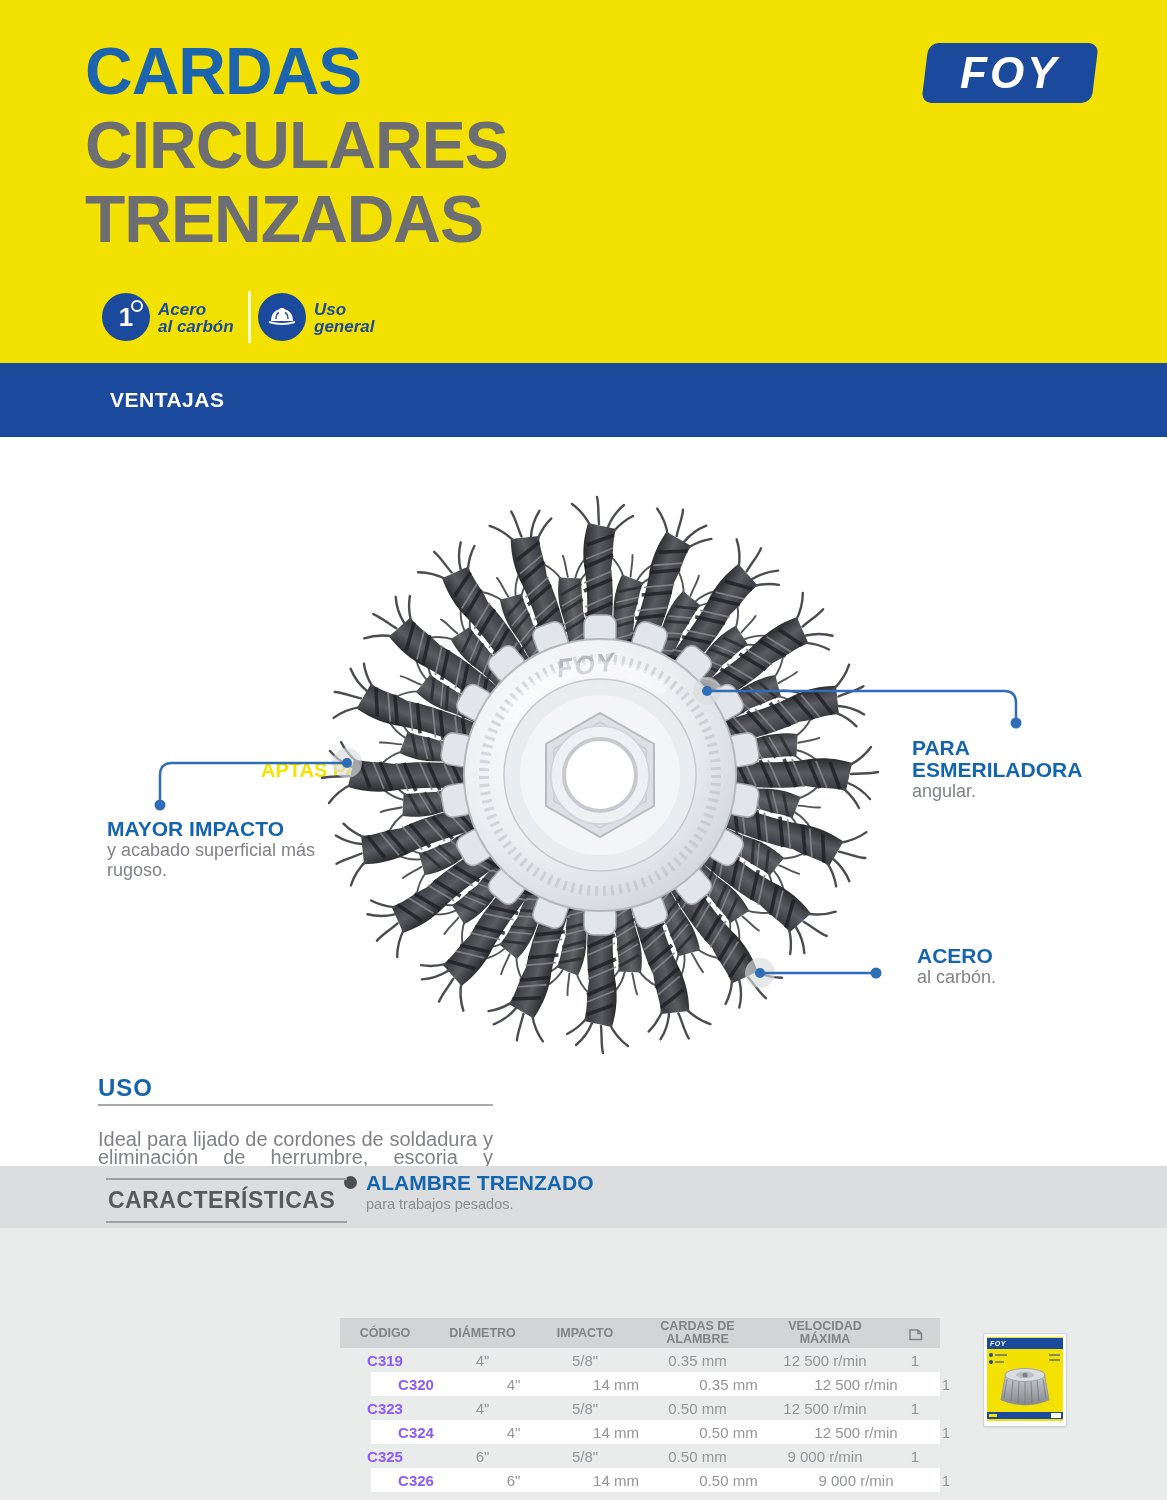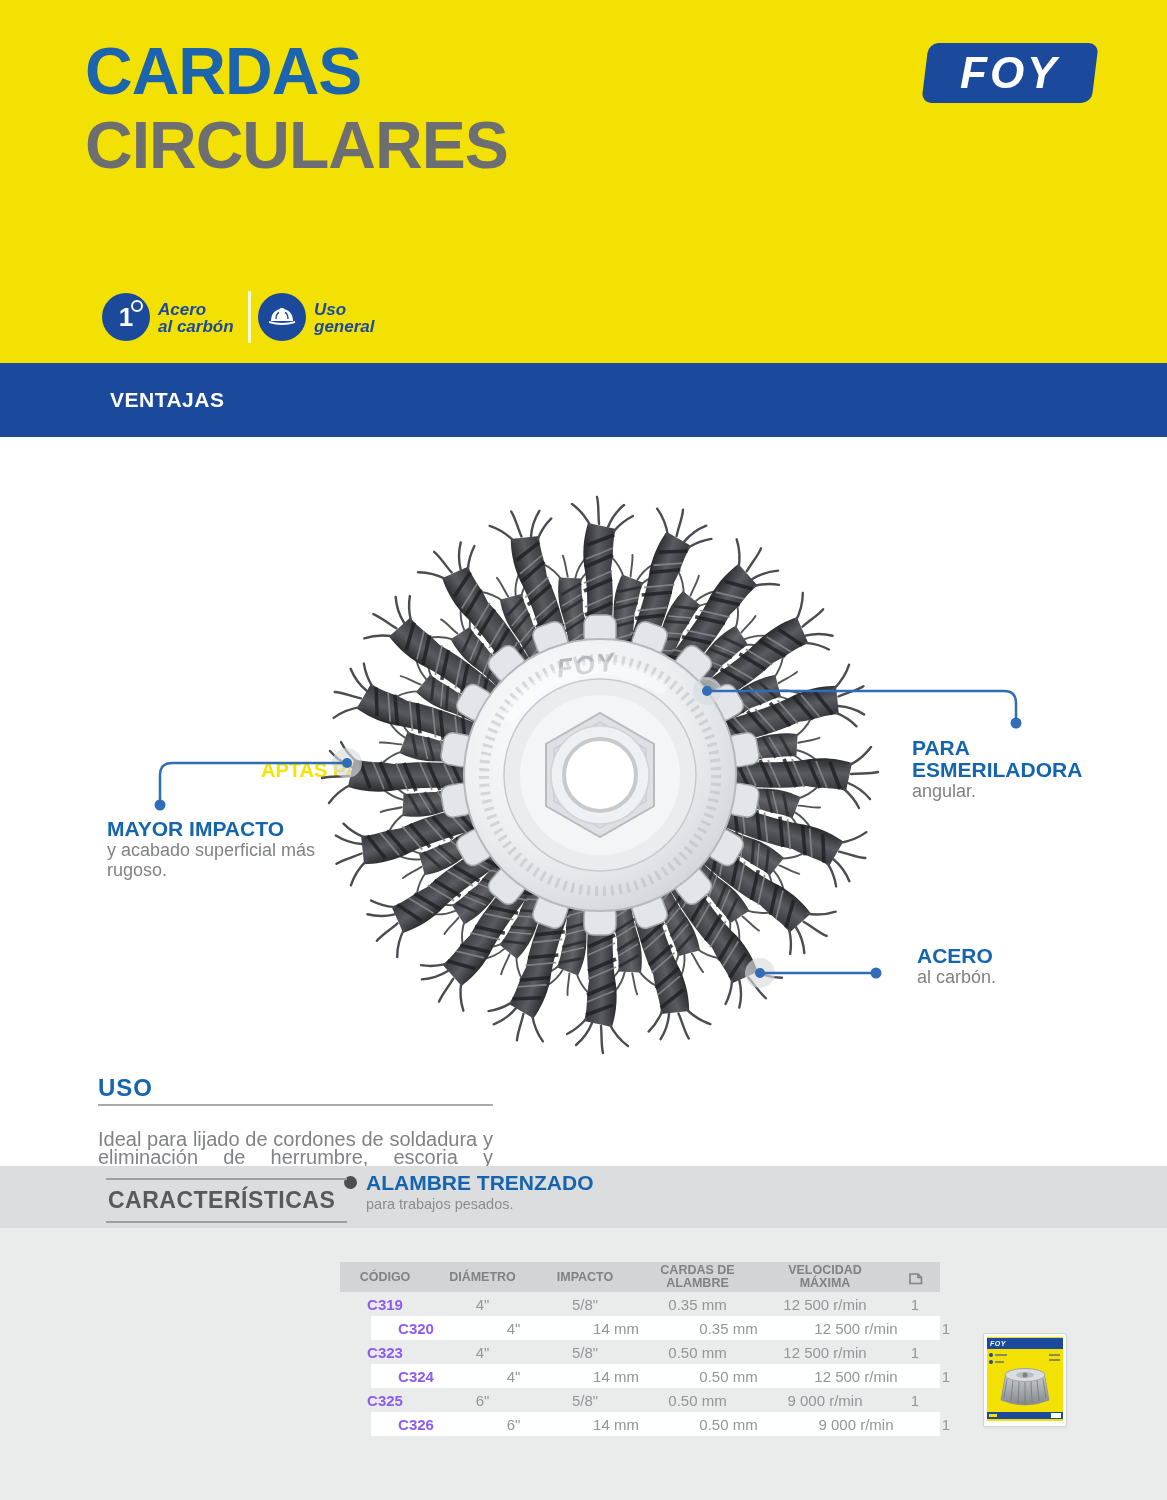--- a/index.html
+++ b/index.html
@@ -52,21 +52,21 @@
   .band{left:0;top:1166px;width:1167px;height:62px;background:#DCDDDE;}
   .charlabel{left:106px;top:1178px;border-top:2px solid #9D9FA2;border-bottom:2px solid #9D9FA2;
         padding:7px 12px 7px 2px;color:#58595B;font-weight:bold;font-size:23px;letter-spacing:.5px;}
   .feature{left:344px;top:1171px;display:flex;gap:9px;}
   .feature .dot{width:13px;height:13px;border-radius:50%;background:#4D4E50;margin-top:5px;flex:0 0 auto;}
   .feature .t{color:#1565AE;font-weight:bold;font-size:21px;line-height:23px;}
   .feature .d{color:#8A8C8F;font-size:14.5px;line-height:16px;margin-top:2px;}
 
   
   .lower{left:0;top:1228px;width:1167px;height:272px;background:#EAEBEB;}
-  .spec-table{left:340px;top:1262px;width:600px;}
+  .spec-table{left:340px;top:1318px;width:600px;}
   .trow{display:grid;grid-template-columns:90px 105px 100px 125px 130px 50px;}
   .thead{background:#D2D4D5;}
   .th{color:#808285;font-weight:bold;font-size:12.5px;line-height:13px;white-space:pre-line;
       display:flex;align-items:center;justify-content:center;text-align:center;height:30px;}
   .td{color:#939598;font-size:15px;height:24px;display:flex;align-items:center;justify-content:center;}
   .td.code{color:#8b5cf6;font-weight:bold;}
   .trow.stripe{background:#FFFFFF;margin-left:31px;}
 
   
   .pack{left:983px;top:1333px;width:82px;height:92px;background:#FAFBFB;border:1px solid #D2D4D5;
@@ -83,20 +83,21 @@
 </style>
 </head>
 <body>
 
 <div class="page">
 
   <div class="abs hero">
     <div class="abs title">
       <span class="l1">CARDAS</span>
       <span class="l2">CIRCULARES</span>
+      <span class="l3">TRENZADAS</span>
     </div>
     <div class="abs logo">
       <span>FOY</span>
     </div>
 
     <div class="abs badge-circle" style="left:102px;top:293px;">
       <span class="steel-one">1<i></i></span>
     </div>
     <div class="abs badge-label" style="left:158px;top:301px;">
       <span>Acero</span><br>

